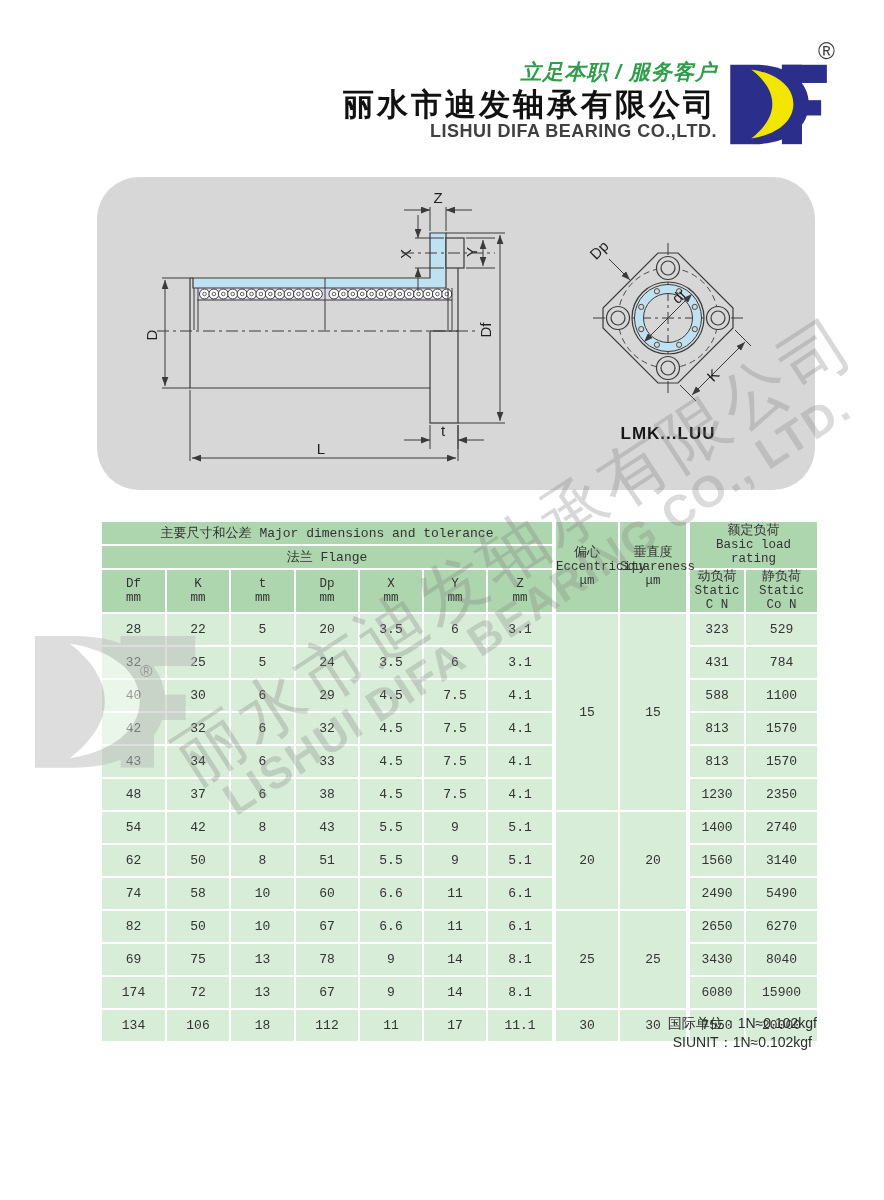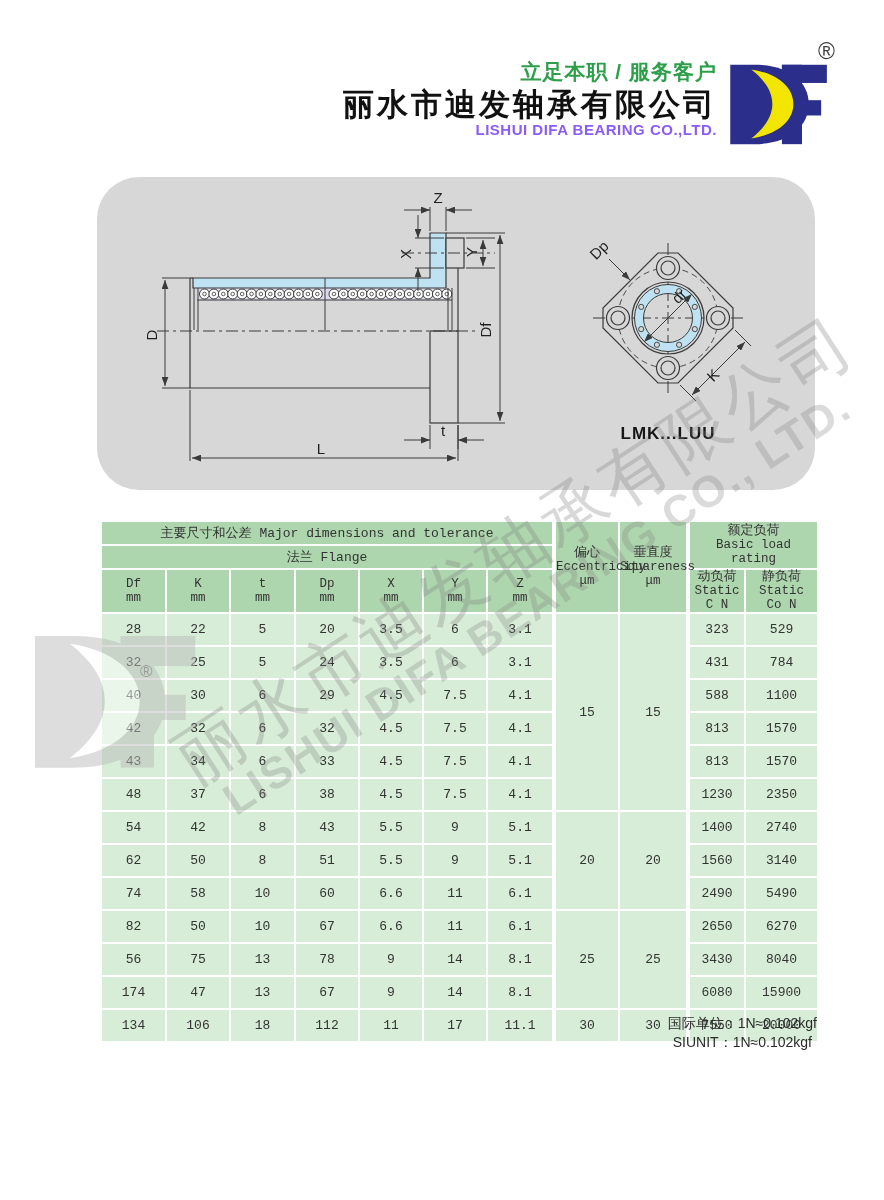--- a/index.html
+++ b/index.html
@@ -1,24 +1,24 @@
 <!DOCTYPE html>
 <html><head>
 <meta charset="utf-8">
 <style>
   html,body{margin:0;padding:0;background:#fff;}
   .canvas{position:relative;width:884px;height:1200px;background:#fff;overflow:hidden;
           font-family:"Liberation Sans","DejaVu Sans",sans-serif;}
   
   .slogan{position:absolute;right:167px;top:58px;font-size:21px;font-weight:bold;
-          color:#2f9e4b;letter-spacing:1px;white-space:nowrap;}
+          color:#2f9e4b;letter-spacing:1px;white-space:nowrap;font-style:italic;}
   .company-cn{position:absolute;right:167px;top:84px;font-size:31px;font-weight:bold;
           color:#111;letter-spacing:3px;white-space:nowrap;}
-  .company-en{position:absolute;right:167px;top:121px;font-size:15px;font-weight:bold;
-          color:#8b5cf6;letter-spacing:.5px;white-space:nowrap;}
+  .company-en{position:absolute;right:167px;top:121px;font-size:18px;font-weight:bold;
+          color:#404040;letter-spacing:.5px;white-space:nowrap;}
   .logo{position:absolute;left:727px;top:60px;width:106px;height:88px;}
   .logo-reg{position:absolute;left:818px;top:38px;font-size:23px;color:#3f3f3f;}
   
   .panel{position:absolute;left:97px;top:177px;width:718px;height:313px;
          background:#d7d7d7;border-radius:42px;}
   svg text{font-family:"Liberation Sans","DejaVu Sans",sans-serif;}
   .ln{stroke:#3a3a3a;stroke-width:1.2;fill:none;}
   .dimln{stroke:#3a3a3a;stroke-width:1;fill:none;}
   .cl{stroke:#3a3a3a;stroke-width:1;fill:none;stroke-dasharray:12 4 3 4;}
   .dash{stroke:#4a4a4a;stroke-width:1;fill:none;stroke-dasharray:6 4;}
@@ -430,33 +430,33 @@
             <td>67</td>
             <td>6.6</td>
             <td>11</td>
             <td>6.1</td>
             <td rowspan="3" class="ecc-col">25</td>
             <td rowspan="3">25</td>
             <td class="dyn-col">2650</td>
             <td>6270</td>
           </tr>
           <tr>
-            <td>56</td>
+            <td>69</td>
             <td>75</td>
             <td>13</td>
             <td>78</td>
             <td>9</td>
             <td>14</td>
             <td>8.1</td>
             <td class="dyn-col">3430</td>
             <td>8040</td>
           </tr>
           <tr>
             <td>174</td>
-            <td>47</td>
+            <td>72</td>
             <td>13</td>
             <td>67</td>
             <td>9</td>
             <td>14</td>
             <td>8.1</td>
             <td class="dyn-col">6080</td>
             <td>15900</td>
           </tr>
           <tr>
             <td>134</td>

